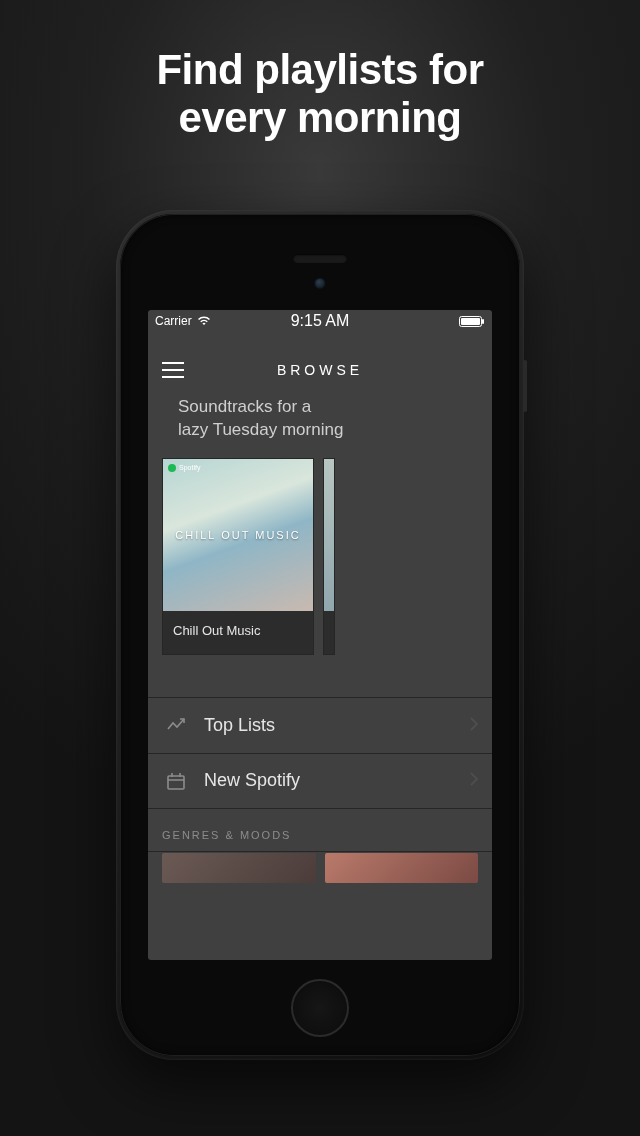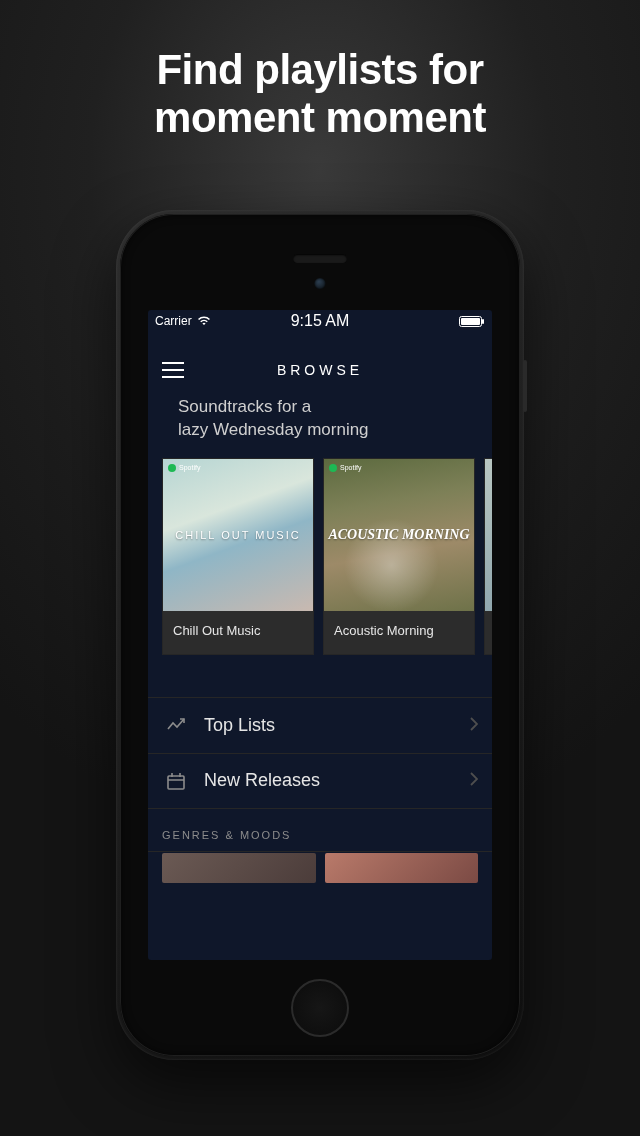--- a/index.html
+++ b/index.html
@@ -68,21 +68,21 @@
   }
   .side-btn {
     position: absolute;
     background: #2a2a2a;
     border-radius: 2px;
   }
   .side-btn.power { right: -3px; top: 150px; width: 4px; height: 52px; }
 
   .screen {
     width: 100%; height: 100%;
-    background: #0f172a;
+    background: #404040;
     position: relative;
     overflow: hidden;
     border-radius: 3px;
   }
 
   
   .status-bar {
     height: 22px;
     display: flex;
     align-items: center;
@@ -190,21 +190,21 @@
     flex:1; height: 30px; border-radius: 2px;
   }
   .g1{ background: linear-gradient(135deg,#6b5a54,#4b3c3a);}
   .g2{ background: linear-gradient(135deg,#b97a6a,#7b4a44);}
 </style>
 </head>
 <body>
 
 <div class="headline">
   <span>Find playlists for</span><br>
-  <span>moment moment</span>
+  <span>every morning</span>
 </div>
 
 <div class="phone">
   <div class="side-btn power"></div>
   <div class="phone-inner">
     <div class="speaker"></div>
     <div class="camera"></div>
     <div class="home-btn"></div>
 
     <div class="screen">
@@ -234,37 +234,30 @@
             <span></span>
             <span></span>
         </div>
         <div class="nav-title">BROWSE</div>
       </div>
 
       <div class="content">
 
         <div class="promo-head">
           <span>Soundtracks for a</span><br>
-          <span>lazy Wednesday morning</span>
+          <span>lazy Tuesday morning</span>
         </div>
 
         <div class="hscroll">
           <div class="pl-card">
             <div class="pl-art art-chill">
               <span class="badge">Spotify</span>
               <span class="overlay-text">CHILL OUT MUSIC</span>
             </div>
             <div class="pl-title">Chill Out Music</div>
-          </div>
-          <div class="pl-card">
-            <div class="pl-art art-acoustic">
-              <span class="badge">Spotify</span>
-              <span class="overlay-text wavy">ACOUSTIC MORNING</span>
-            </div>
-            <div class="pl-title">Acoustic Morning</div>
           </div>
           <div class="pl-card peek">
             <div class="pl-art art-peek"></div>
           </div>
         </div>
 
         <div class="menu-list">
           <div class="menu-row">
             <span class="row-icon">
               <svg width="20" height="20" viewBox="0 0 20 20" fill="none" stroke="#8c8c8c" stroke-width="1.6">
@@ -281,21 +274,21 @@
           </div>
           <div class="menu-row">
             <span class="row-icon">
               <svg width="20" height="20" viewBox="0 0 20 20" fill="none" stroke="#8c8c8c" stroke-width="1.6">
                   <rect x="2" y="5" width="16" height="13" rx="1"></rect>
                   <line x1="2" y1="9" x2="18" y2="9"></line>
                   <line x1="6" y1="2" x2="6" y2="6"></line>
                   <line x1="14" y1="2" x2="14" y2="6"></line>
                 </svg>
             </span>
-            <span>New Releases</span>
+            <span>New Spotify</span>
             <span class="chevron">
               <svg width="8" height="14" viewBox="0 0 8 14" fill="none" stroke="#4e4e4e" stroke-width="1.8">
                   <polyline points="1,1 7,7 1,13"></polyline>
                 </svg>
             </span>
           </div>
         </div>
 
         <div class="section-label">GENRES &amp; MOODS</div>
         <div class="genre-row">

